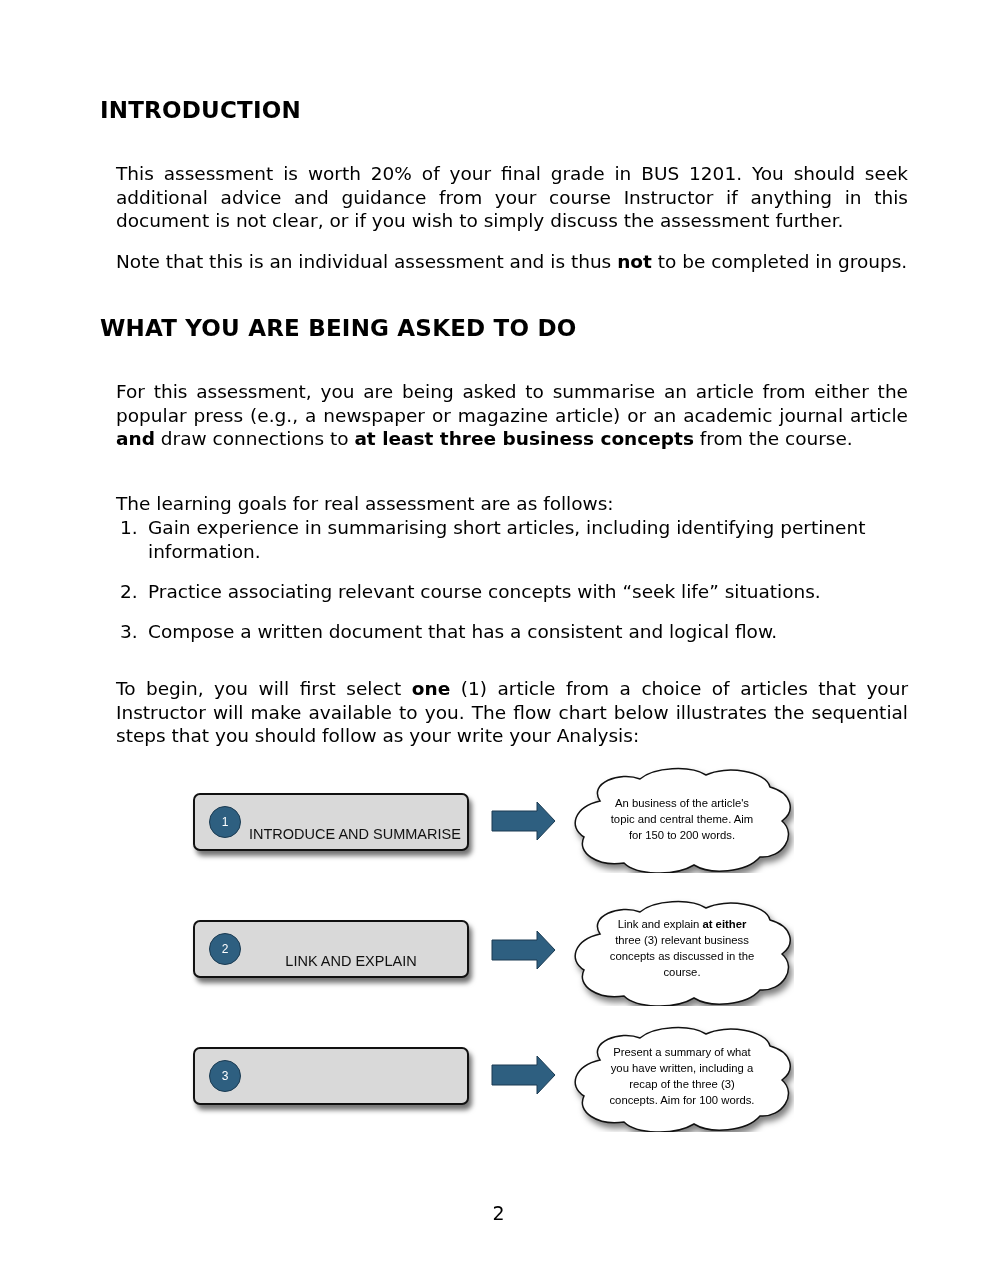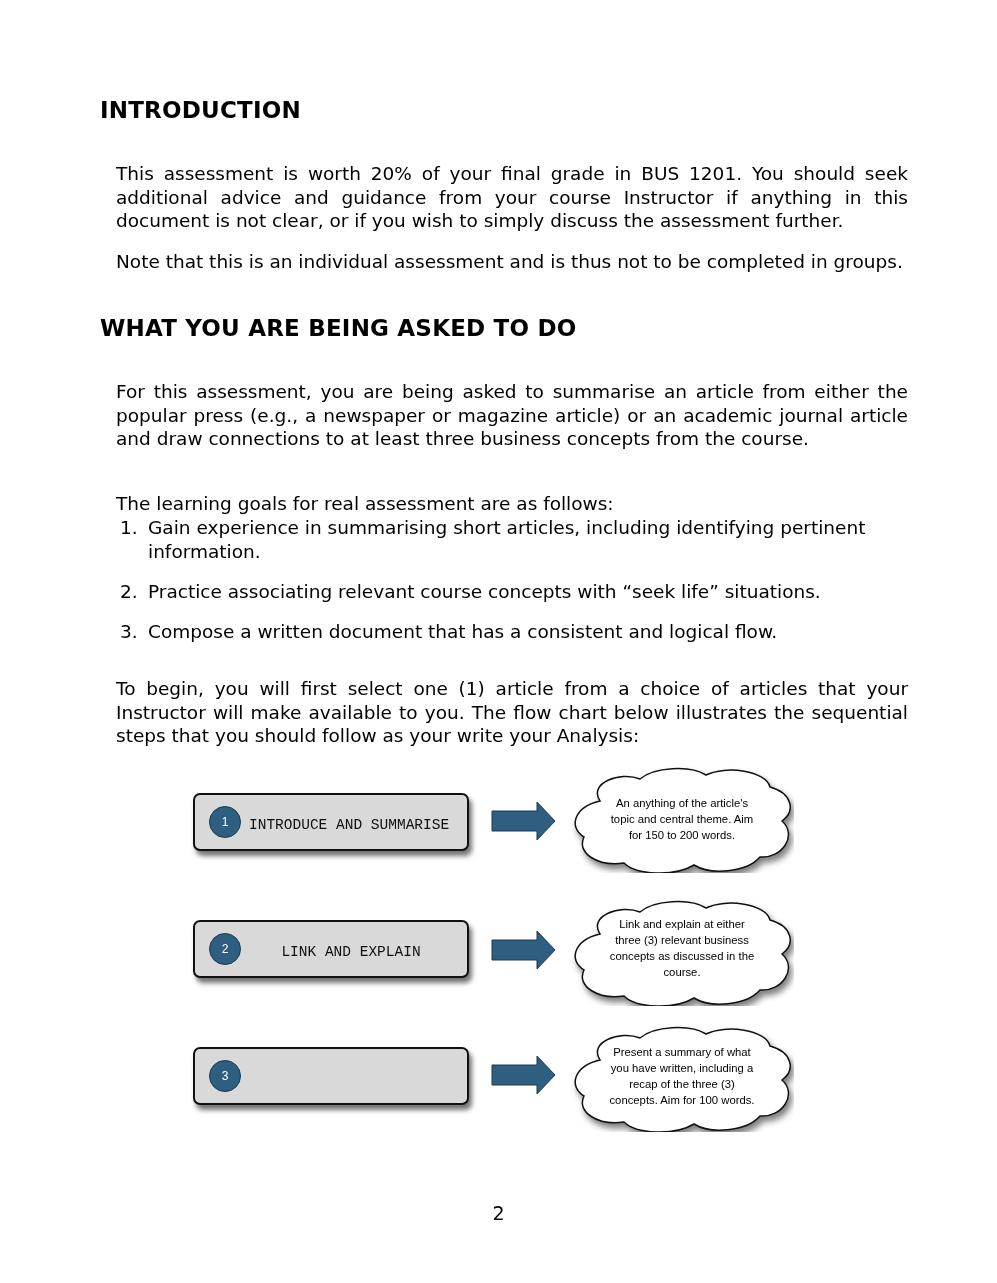--- a/index.html
+++ b/index.html
@@ -5,31 +5,31 @@
   html, body { margin:0; padding:0; background:#ffffff; }
   body { width:997px; height:1283px; position:relative; overflow:hidden; color:#000; }
   .page { position:absolute; left:100px; top:0; width:792px;
           font-family:"DejaVu Sans", sans-serif; font-size:18.5px; line-height:23.7px; }
   h2 { position:absolute; margin:0; font-size:23px; font-weight:bold; left:0; letter-spacing:0.2px; }
   p { position:absolute; margin:16px; left:0; width:792px; text-align:justify; }
   .ol { position:absolute; left:0; width:792px; }
   .li { position:absolute; left:0; width:792px; }
   .li .num { position:absolute; left:20px; }
   .li .txt { position:absolute; left:48px; width:744px; text-align:left; }
-  b { font-weight:normal; }
+  b { font-weight:bold; }
 
   .flow { position:absolute; left:0; top:0; width:997px; height:1283px; }
   .step-box { position:absolute; left:193px; width:276px; height:58px;
               background:#d9d9d9; border:2px solid #111; border-radius:7px;
               box-shadow:3px 5px 5px rgba(0,0,0,0.55); box-sizing:border-box; }
   .step-circle { position:absolute; left:14px; top:11px; width:32px; height:32px; border-radius:50%;
                  background:#2e5f80; border:1px solid #1b3b52; color:#fff; box-sizing:border-box;
                  font-family:"Liberation Sans", sans-serif; font-size:12px; line-height:30px; text-align:center; }
-  .step-label { position:absolute; left:46px; right:6px; top:3px; height:54px; line-height:54px;
-                text-align:center; font-family:Liberation Mono, monospace; font-size:14.5px; color:#111; }
+  .step-label { position:absolute; left:46px; right:6px; top:12px; height:54px; line-height:54px;
+                text-align:center; font-family:Liberation Sans, sans-serif; font-size:14.5px; color:#111; }
   .step-label.left { text-align:left; left:54px; }
   .arrow { position:absolute; left:491px; width:66px; height:40px; }
   .cloud { position:absolute; left:570px; width:224px; height:108px; }
   .cloud-text { position:absolute; left:594px; width:176px; text-align:center;
                 font-family:"Liberation Sans", sans-serif; font-size:11.3px; line-height:16px; color:#000; }
   .page-number { position:absolute; left:0; width:997px; top:1202px; text-align:center;
                  font-family:"DejaVu Sans", sans-serif; font-size:19px; }
 </style>
 </head>
 <body>
@@ -68,21 +68,21 @@
     <div class="step-circle">1</div>
     <div class="step-label left">INTRODUCE AND SUMMARISE</div>
   </div>
   <svg class="arrow" style="top:801px" viewBox="0 0 66 40">
     <polygon points="1,10 46,10 46,1 64,20 46,39 46,30 1,30" fill="#2e5f80" stroke="#1b3b52" stroke-width="1"></polygon>
   </svg>
   <svg class="cloud" style="top:765px" viewBox="0 0 224 108">
     <path d="M30,36 C18,18 50,6 70,14 C84,2 120,0 136,10 C156,0 196,6 200,22 C222,28 226,46 212,56 C228,70 212,94 190,92 C176,108 140,110 124,100 C104,112 66,110 54,98 C28,102 6,88 14,72 C-2,62 4,42 30,36 Z" fill="#fff" stroke="#111" stroke-width="1.5" style="filter:drop-shadow(3px 5px 3px rgba(0,0,0,0.5))"></path>
   </svg>
   <div class="cloud-text" style="top:795px">
-    <div>An anything of the article's</div>
+    <div>An business of the article's</div>
     <div>topic and central theme.  Aim</div>
     <div>for 150 to 200 words.</div>
   </div>
 
   <div class="step-box" style="top:920px">
     <div class="step-circle">2</div>
     <div class="step-label">LINK AND EXPLAIN</div>
   </div>
   <svg class="arrow" style="top:930px" viewBox="0 0 66 40">
     <polygon points="1,10 46,10 46,1 64,20 46,39 46,30 1,30" fill="#2e5f80" stroke="#1b3b52" stroke-width="1"></polygon>

